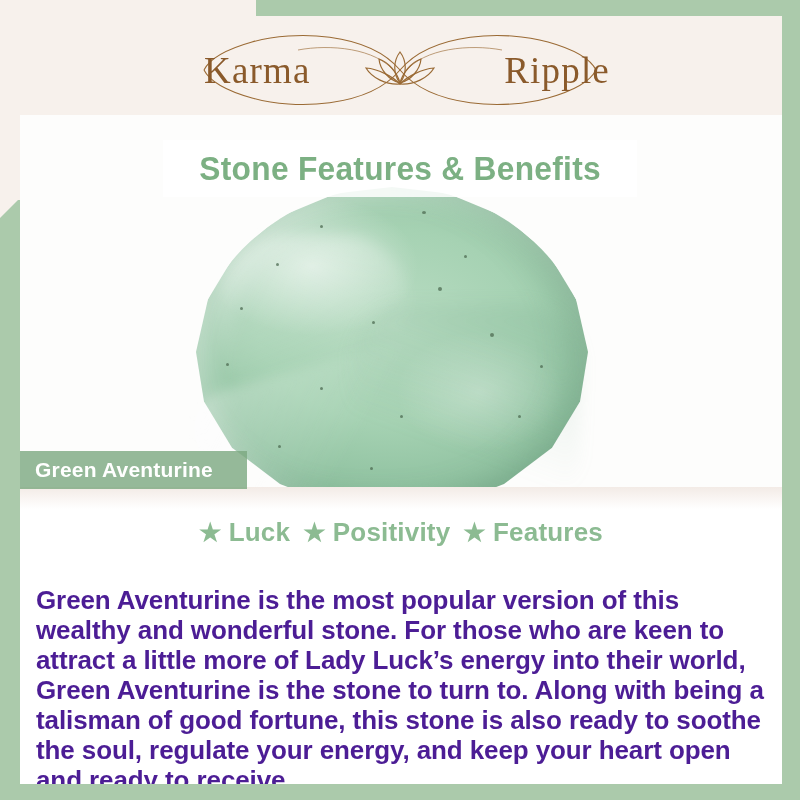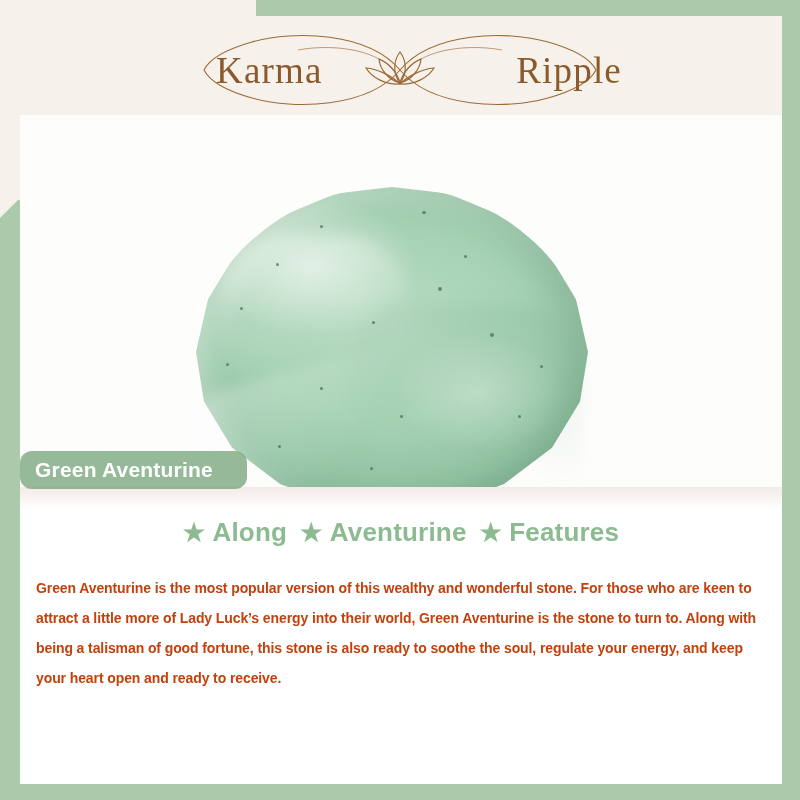--- a/index.html
+++ b/index.html
@@ -37,21 +37,21 @@
 
   
   .logo-wrap{
     position:absolute; left:0; top:28px; width:800px; height:84px;
     display:flex; align-items:center; justify-content:center;
     z-index:4;
   }
   .logo-inner{position:relative;width:420px;height:84px;}
   .logo-svg{position:absolute;left:0;top:0;width:420px;height:84px;}
   .logo-text{
-    position:absolute;top:0;left:12px;width:420px;height:84px;
+    position:absolute;top:0;left:0;width:420px;height:84px;
     display:flex;align-items:center;justify-content:space-between;
     font-family:"Liberation Serif", serif;
     color:#8a5a2b;
     font-size:37px;
     letter-spacing:1.2px;
   }
   .logo-word-l{margin-left:14px;}
   .logo-word-r{}
 
   
@@ -113,21 +113,20 @@
     transform:scaleX(.96);
     white-space:nowrap;
   }
 
   
   .name-band{
     position:absolute;left:20px;top:451px;width:227px;height:38px;
     background:rgba(122,168,128,.80);
     display:flex;align-items:center;
     z-index:5;
-    border-radius:12px;
   }
   .name-text{
     color:#ffffff;font-size:21px;font-weight:bold;
     margin-left:15px;letter-spacing:.2px;white-space:nowrap;
   }
 
   
   .content{
     position:absolute;left:20px;top:487px;width:762px;height:297px;
     background:#ffffff;z-index:3;
@@ -142,21 +141,21 @@
     gap:13px;
   }
   .kw{
     display:flex;align-items:center;gap:7px;
     color:#8cbb92;font-weight:bold;font-size:26px;
     letter-spacing:.2px;
   }
   .kw-star{font-size:25px;line-height:1;color:#8cbb92;}
   .body-text{
     position:absolute;left:16px;top:72px;width:738px;
-    font-size:14px;line-height:30px;color:#c2410c;
+    font-size:26px;line-height:30px;color:#4c1d95;
     font-weight:bold;
     text-align:left;
     letter-spacing:-.1px;
   }
 </style>
 </head>
 <body>
 
 <div class="poster">
 
@@ -203,36 +202,39 @@
           <path d="M210 56 C 224 57, 238 50, 244 40 C 232 41, 218 48, 210 56 Z"></path>
         </g>
       </svg>
       <div class="logo-text">
         <span class="logo-word-l">Karma</span>
         <span class="logo-word-r">Ripple</span>
       </div>
     </div>
   </div>
 
+  <div class="title-banner">
+    <span class="title-text">Stone Features &amp; Benefits</span>
+  </div>
 
   <div class="name-band">
     <span class="name-text">Green Aventurine</span>
   </div>
 
   <div class="content">
     <div class="content-fade"></div>
 
     <div class="keywords">
       <span class="kw">
         <span class="kw-star">★</span>
-        <span>Along</span>
+        <span>Luck</span>
       </span>
       <span class="kw">
         <span class="kw-star">★</span>
-        <span>Aventurine</span>
+        <span>Positivity</span>
       </span>
       <span class="kw">
         <span class="kw-star">★</span>
         <span>Features</span>
       </span>
     </div>
 
     <p class="body-text">Green Aventurine is the most popular version of this wealthy and wonderful stone. For those who are keen to attract a little more of Lady Luck’s energy into their world, Green Aventurine is the stone to turn to. Along with being a talisman of good fortune, this stone is also ready to soothe the soul, regulate your energy, and keep your heart open and ready to receive.</p>
   </div>
 

